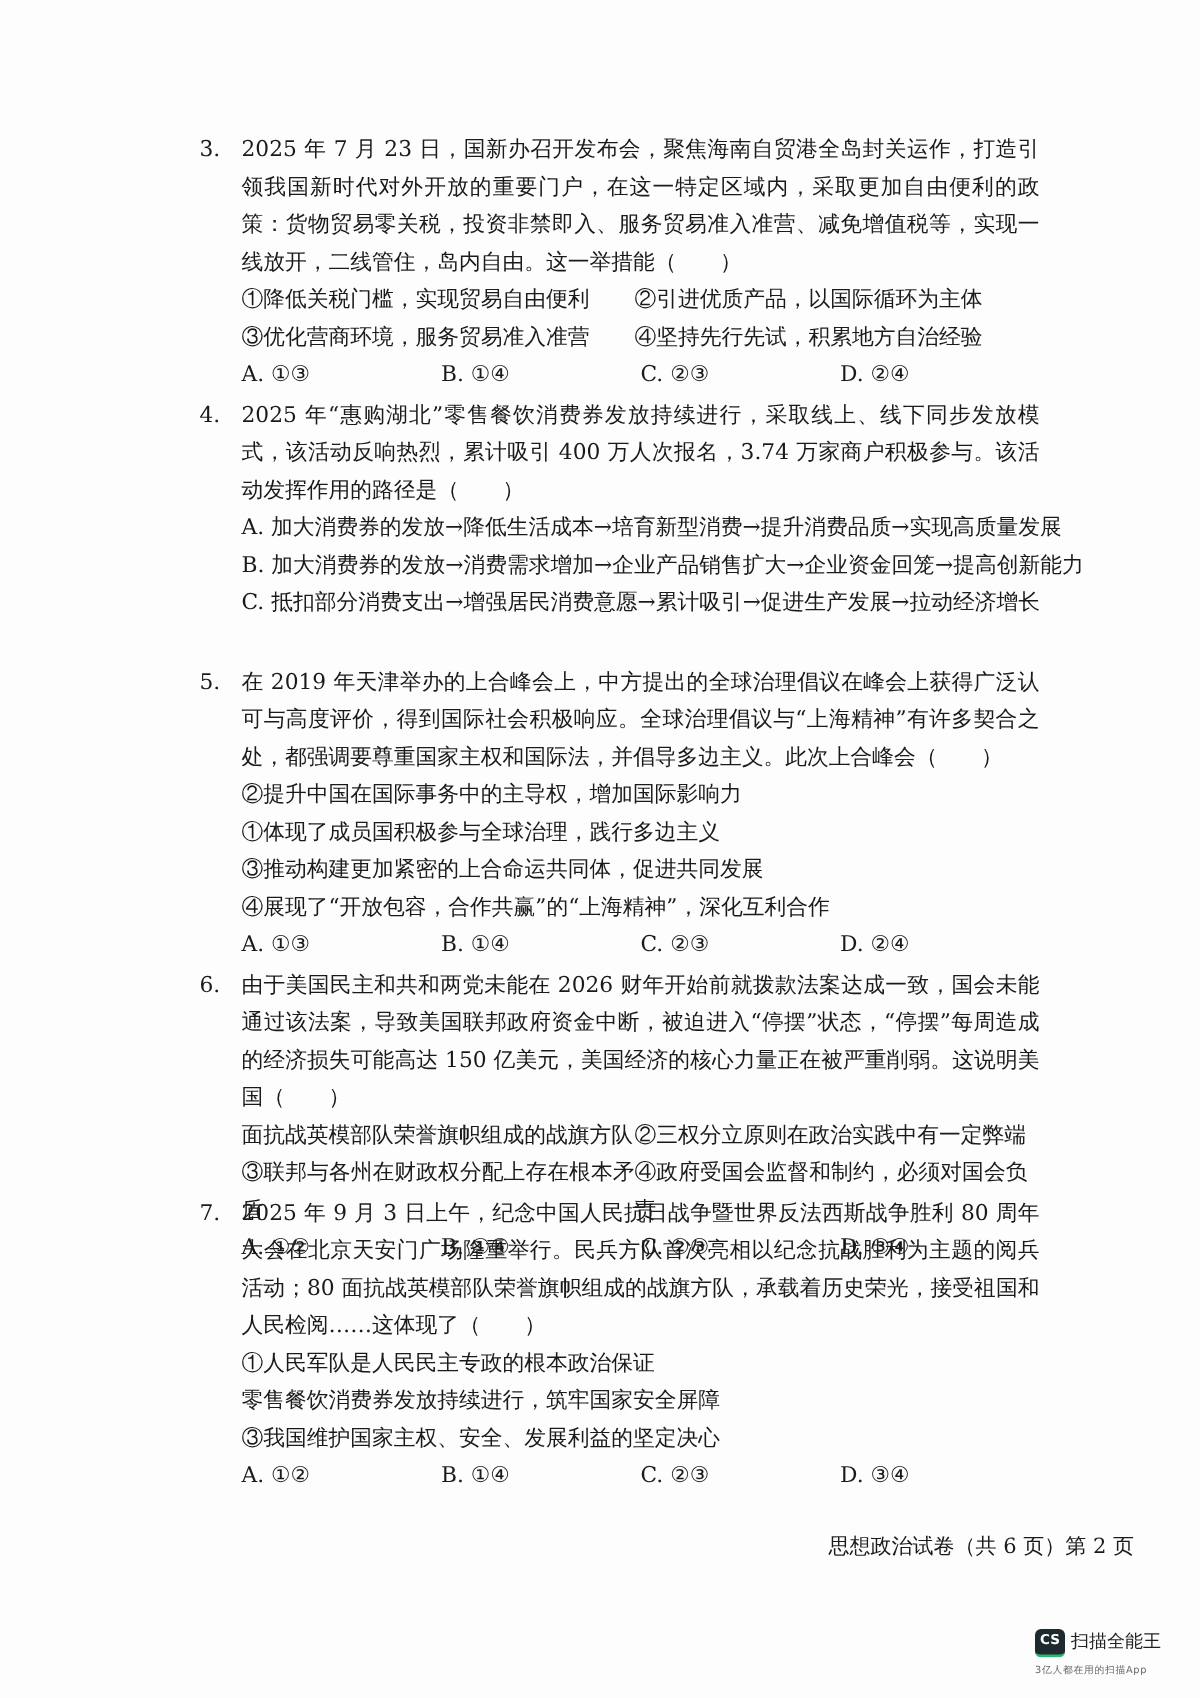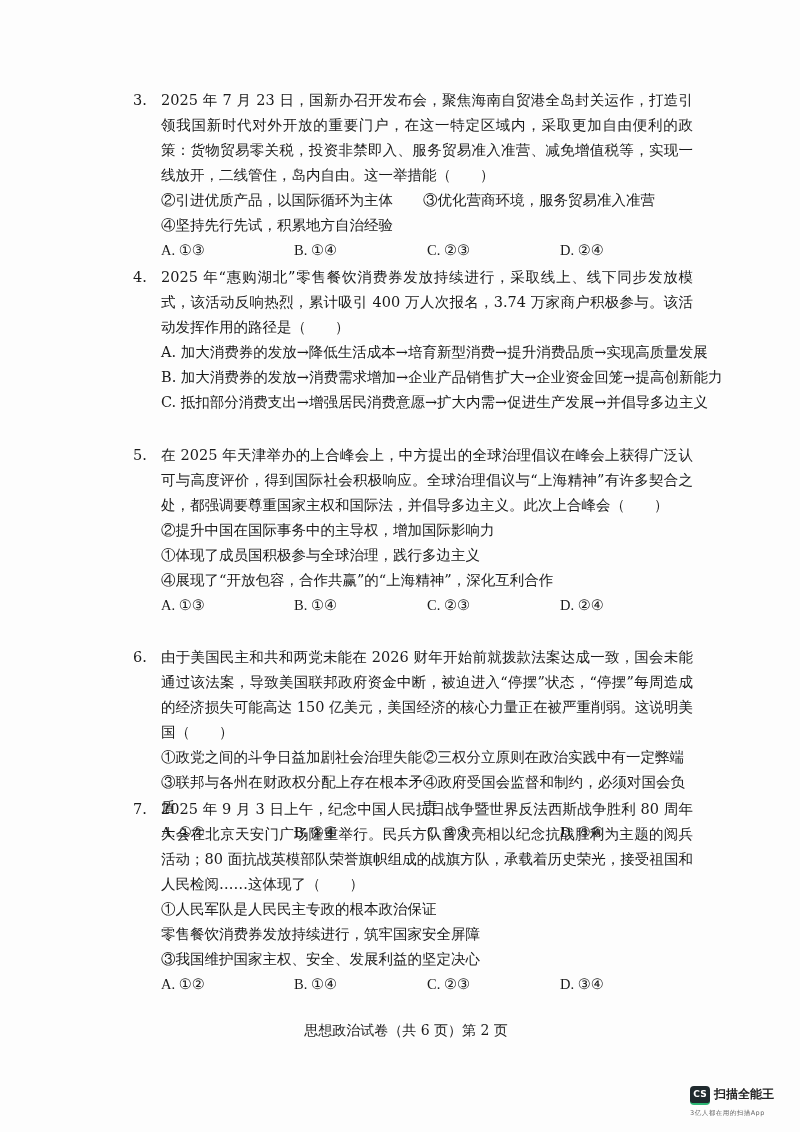--- a/index.html
+++ b/index.html
@@ -5,83 +5,85 @@
   html,body{margin:0;padding:0;background:#ffffff;}
   body{width:800px;height:1132px;position:relative;overflow:hidden;
        font-family:"DejaVu Serif","Liberation Serif",serif;color:#1a1a1a;}
   .page{position:absolute;left:0;top:0;width:800px;height:1132px;background:#fdfdfd;}
   .q{position:absolute;left:133px;width:560px;font-size:14.5px;line-height:25px;}
   .qnum{position:absolute;left:0;top:0;width:24px;}
   .qbody{margin-left:28px;text-align:justify;}
   .line{display:block;white-space:nowrap;}
   .stem{display:block;}
   .opts2{display:grid;grid-template-columns:262px 262px;}
-  .choices{display:grid;grid-template-columns:133px 133px 133px 133px;font-family:Liberation Serif, serif;}
-  .footer{position:absolute;left:0;width:756px;top:1022px;text-align:center;font-size:14px;padding-left:28px;}
+  .choices{display:grid;grid-template-columns:133px 133px 133px 133px;}
+  .footer{position:absolute;left:0;width:756px;top:1022px;text-align:right;font-size:14px;}
   .logo{position:absolute;left:690px;top:1086px;width:110px;height:40px;font-family:"DejaVu Sans",sans-serif;}
   .logo-box{position:absolute;left:0;top:0;width:20px;height:17px;background:#1f2a2e;border-radius:4px;
             color:#fff;font-size:9px;font-weight:bold;text-align:center;line-height:16px;border-bottom:2px solid #2bb673;}
-  .logo-name{position:absolute;left:24px;top:0;font-size:12px;font-weight:bold;color:#222;white-space:nowrap;}
+  .logo-name{position:absolute;left:24px;top:0;font-size:12px;font-weight:normal;color:#222;white-space:nowrap;}
   .logo-tag{position:absolute;left:0;top:23px;font-size:6.5px;color:#666;white-space:nowrap;letter-spacing:0.5px;}
 </style>
 </head>
 <body>
 
 <div class="page">
 
   <div class="q" style="top:88px;">
     <span class="qnum">3.</span>
     <div class="qbody">
       <span class="stem">2025 年 7 月 23 日，国新办召开发布会，聚焦海南自贸港全岛封关运作，打造引领我国新时代对外开放的重要门户，在这一特定区域内，采取更加自由便利的政策：货物贸易零关税，投资非禁即入、服务贸易准入准营、减免增值税等，实现一线放开，二线管住，岛内自由。这一举措能（　　）</span>
       <div class="opts2">
+        <span>①降低关税门槛，实现贸易自由便利</span>
         <span>②引进优质产品，以国际循环为主体</span>
         <span>③优化营商环境，服务贸易准入准营</span>
         <span>④坚持先行先试，积累地方自治经验</span>
       </div>
       <div class="choices">
         <span>A. ①③</span>
         <span>B. ①④</span>
         <span>C. ②③</span>
         <span>D. ②④</span>
       </div>
     </div>
   </div>
 
   <div class="q" style="top:265px;">
     <span class="qnum">4.</span>
     <div class="qbody">
       <span class="stem">2025 年“惠购湖北”零售餐饮消费券发放持续进行，采取线上、线下同步发放模式，该活动反响热烈，累计吸引 400 万人次报名，3.74 万家商户积极参与。该活动发挥作用的路径是（　　）</span>
       <span class="line">A. 加大消费券的发放→降低生活成本→培育新型消费→提升消费品质→实现高质量发展</span>
       <span class="line">B. 加大消费券的发放→消费需求增加→企业产品销售扩大→企业资金回笼→提高创新能力</span>
-      <span class="line">C. 抵扣部分消费支出→增强居民消费意愿→扩大内需→促进生产发展→并倡导多边主义</span>
+      <span class="line">C. 抵扣部分消费支出→增强居民消费意愿→累计吸引→促进生产发展→拉动经济增长</span>
     </div>
   </div>
 
   <div class="q" style="top:443px;">
     <span class="qnum">5.</span>
     <div class="qbody">
-      <span class="stem">在 2025 年天津举办的上合峰会上，中方提出的全球治理倡议在峰会上获得广泛认可与高度评价，得到国际社会积极响应。全球治理倡议与“上海精神”有许多契合之处，都强调要尊重国家主权和国际法，并倡导多边主义。此次上合峰会（　　）</span>
+      <span class="stem">在 2019 年天津举办的上合峰会上，中方提出的全球治理倡议在峰会上获得广泛认可与高度评价，得到国际社会积极响应。全球治理倡议与“上海精神”有许多契合之处，都强调要尊重国家主权和国际法，并倡导多边主义。此次上合峰会（　　）</span>
       <span class="line">②提升中国在国际事务中的主导权，增加国际影响力</span>
       <span class="line">①体现了成员国积极参与全球治理，践行多边主义</span>
+      <span class="line">③推动构建更加紧密的上合命运共同体，促进共同发展</span>
       <span class="line">④展现了“开放包容，合作共赢”的“上海精神”，深化互利合作</span>
       <div class="choices">
         <span>A. ①③</span>
         <span>B. ①④</span>
         <span>C. ②③</span>
         <span>D. ②④</span>
       </div>
     </div>
   </div>
 
   <div class="q" style="top:645px;">
     <span class="qnum">6.</span>
     <div class="qbody">
       <span class="stem">由于美国民主和共和两党未能在 2026 财年开始前就拨款法案达成一致，国会未能通过该法案，导致美国联邦政府资金中断，被迫进入“停摆”状态，“停摆”每周造成的经济损失可能高达 150 亿美元，美国经济的核心力量正在被严重削弱。这说明美国（　　）</span>
       <div class="opts2">
-        <span>①政党之间的斗争日益加剧社会治理失能</span>
+        <span>面抗战英模部队荣誉旗帜组成的战旗方队</span>
         <span>②三权分立原则在政治实践中有一定弊端</span>
         <span>③联邦与各州在财政权分配上存在根本矛盾</span>
         <span>④政府受国会监督和制约，必须对国会负责</span>
       </div>
       <div class="choices">
         <span>A. ①②</span>
         <span>B. ①④</span>
         <span>C. ②③</span>
         <span>D. ③④</span>
       </div>

